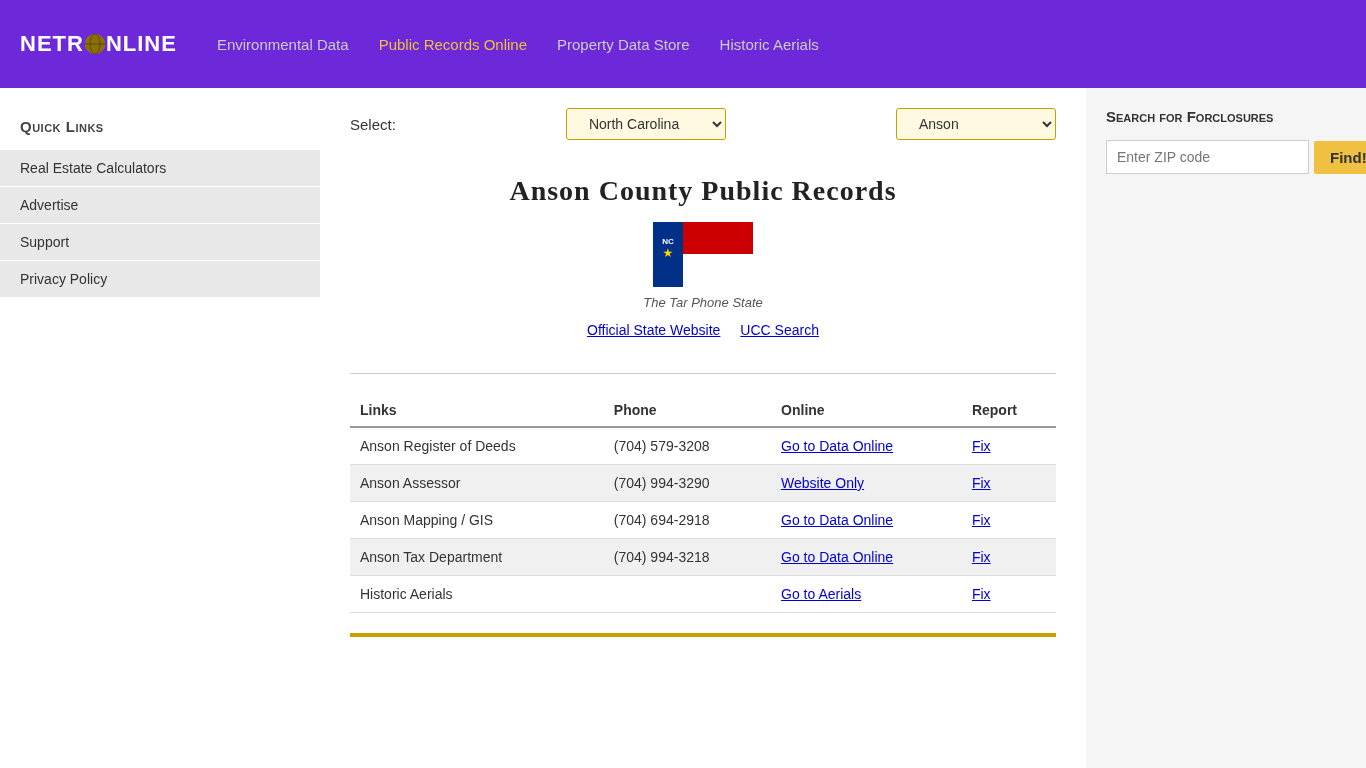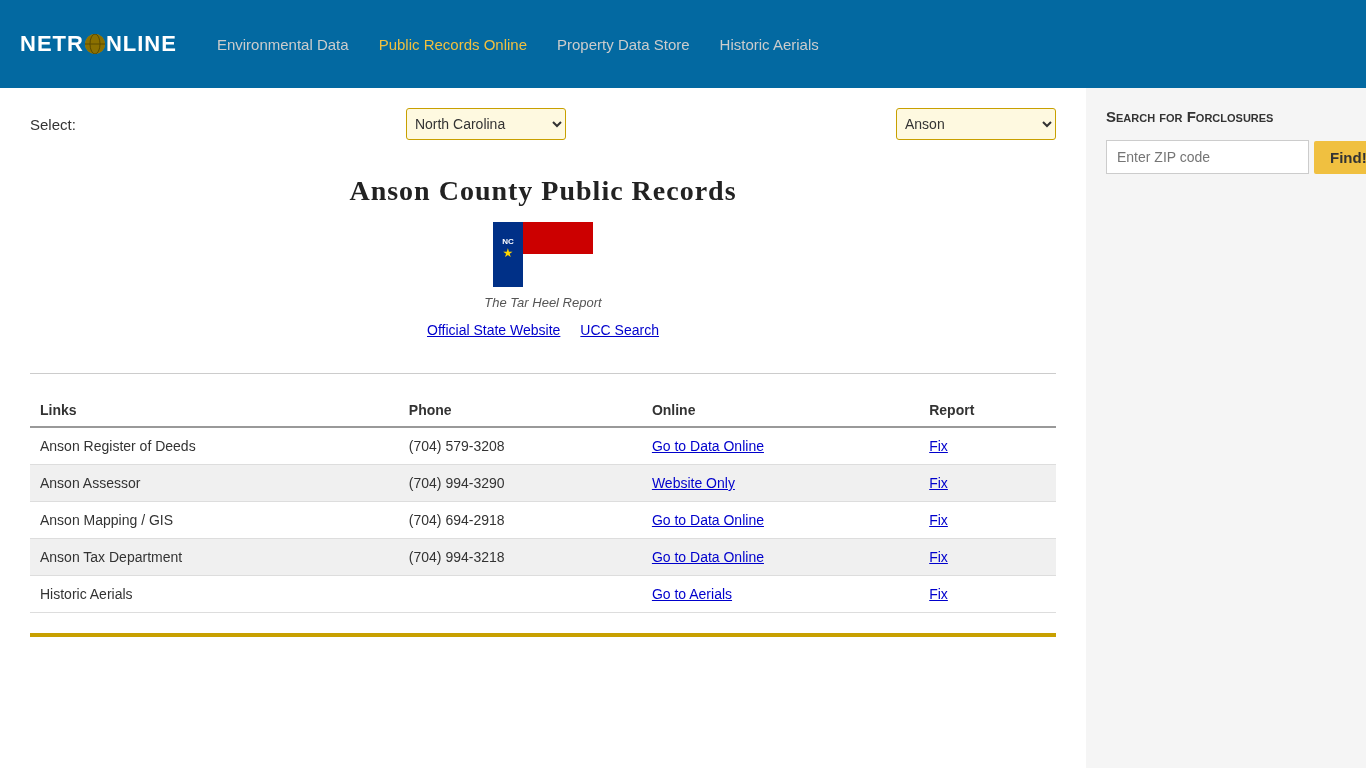--- a/index.html
+++ b/index.html
@@ -1,20 +1,20 @@
 <!DOCTYPE html>
 <html><head>
   <meta charset="utf-8">
   <style>
     * { box-sizing: border-box; margin: 0; padding: 0; }
     body { font-family: Arial, sans-serif; font-size: 14px; color: #333; background: #fff; }
 
     
     .header {
-      background-color: #0369a1;
+      background-color: #6d28d9;
       padding: 0 20px;
       display: flex;
       align-items: center;
       height: 88px;
     }
     .logo {
       color: #fff;
       font-size: 22px;
       font-weight: bold;
       letter-spacing: 1px;
@@ -93,21 +93,21 @@
       justify-content: space-between;
       gap: 4px;
       margin-bottom: 20px;
       padding-bottom: 15px;
     }
     .select-label {
       font-size: 15px;
       color: #333;
     }
     .state-select, .county-select {
-      padding: 6px 4px;
+      padding: 6px 18px;
       font-size: 14px;
       border: 1px solid #c8a000;
       background-color: #fef9e0;
       color: #333;
       border-radius: 3px;
       min-width: 160px;
       cursor: pointer;
     }
 
     
@@ -245,20 +245,27 @@
   <nav class="nav">
     <a class="nav-link">Environmental Data</a>
     <a class="nav-link active">Public Records Online</a>
     <a class="nav-link">Property Data Store</a>
     <a class="nav-link">Historic Aerials</a>
   </nav>
 </header>
 
 <div class="main-layout">
 
+  <aside class="sidebar">
+    <div class="sidebar-title">Quick Links</div>
+    <a class="sidebar-item">Real Estate Calculators</a>
+    <a class="sidebar-item">Advertise</a>
+    <a class="sidebar-item">Support</a>
+    <a class="sidebar-item">Privacy Policy</a>
+  </aside>
 
   <main class="content">
 
     <div class="select-bar">
       <span class="select-label">Select:</span>
       <select class="state-select">
         <option>North Carolina</option>
       </select>
       <select class="county-select">
         <option>Anson</option>
@@ -276,21 +283,21 @@
           <rect x="30" y="0" width="70" height="32" fill="#cc0000"></rect>
 
           <rect x="30" y="32" width="70" height="33" fill="#ffffff"></rect>
 
           <text x="15" y="35" fill="gold" font-size="12" text-anchor="middle">★</text>
 
           <text x="15" y="22" fill="white" font-size="8" text-anchor="middle" font-weight="bold">NC</text>
         </svg>
       </div>
 
-      <p class="flag-subtitle">The Tar Heel Report</p>
+      <p class="flag-subtitle">The Tar Phone State</p>
 
       <div class="county-links">
         <a class="county-link">Official State Website</a>
         <a class="county-link">UCC Search</a>
       </div>
     </div>
 
     <table class="records-table">
       <thead>
         <tr>

